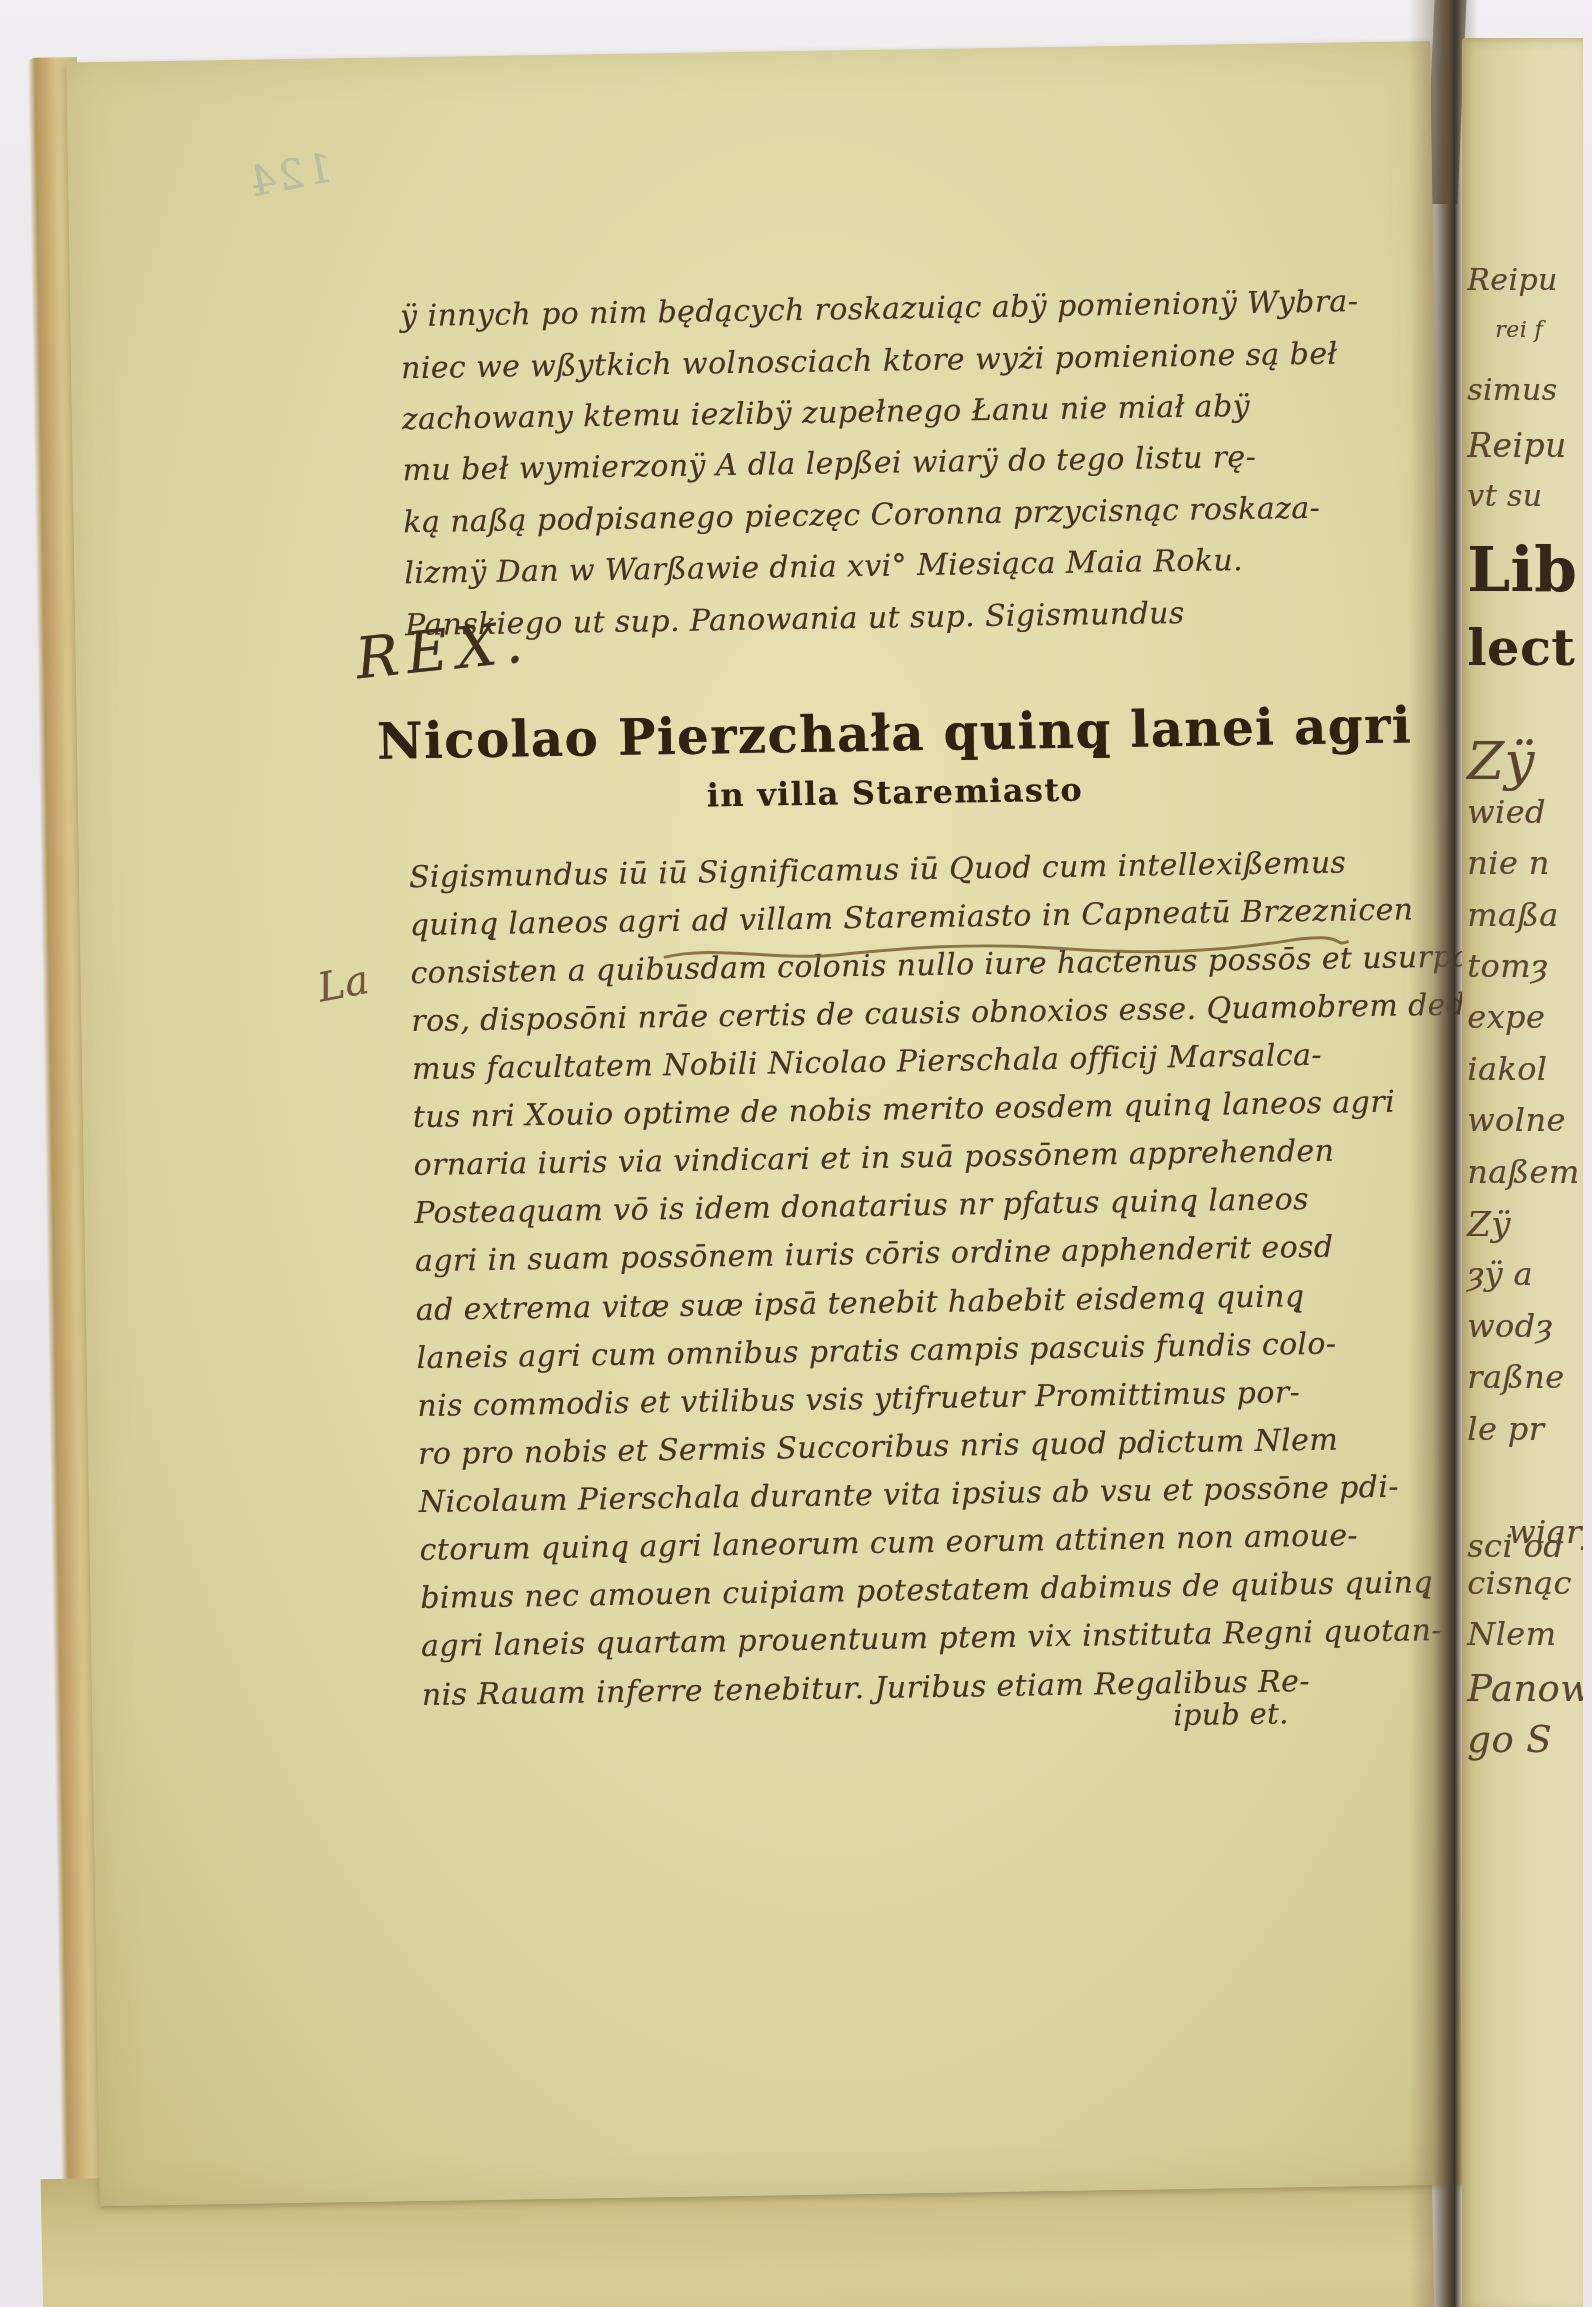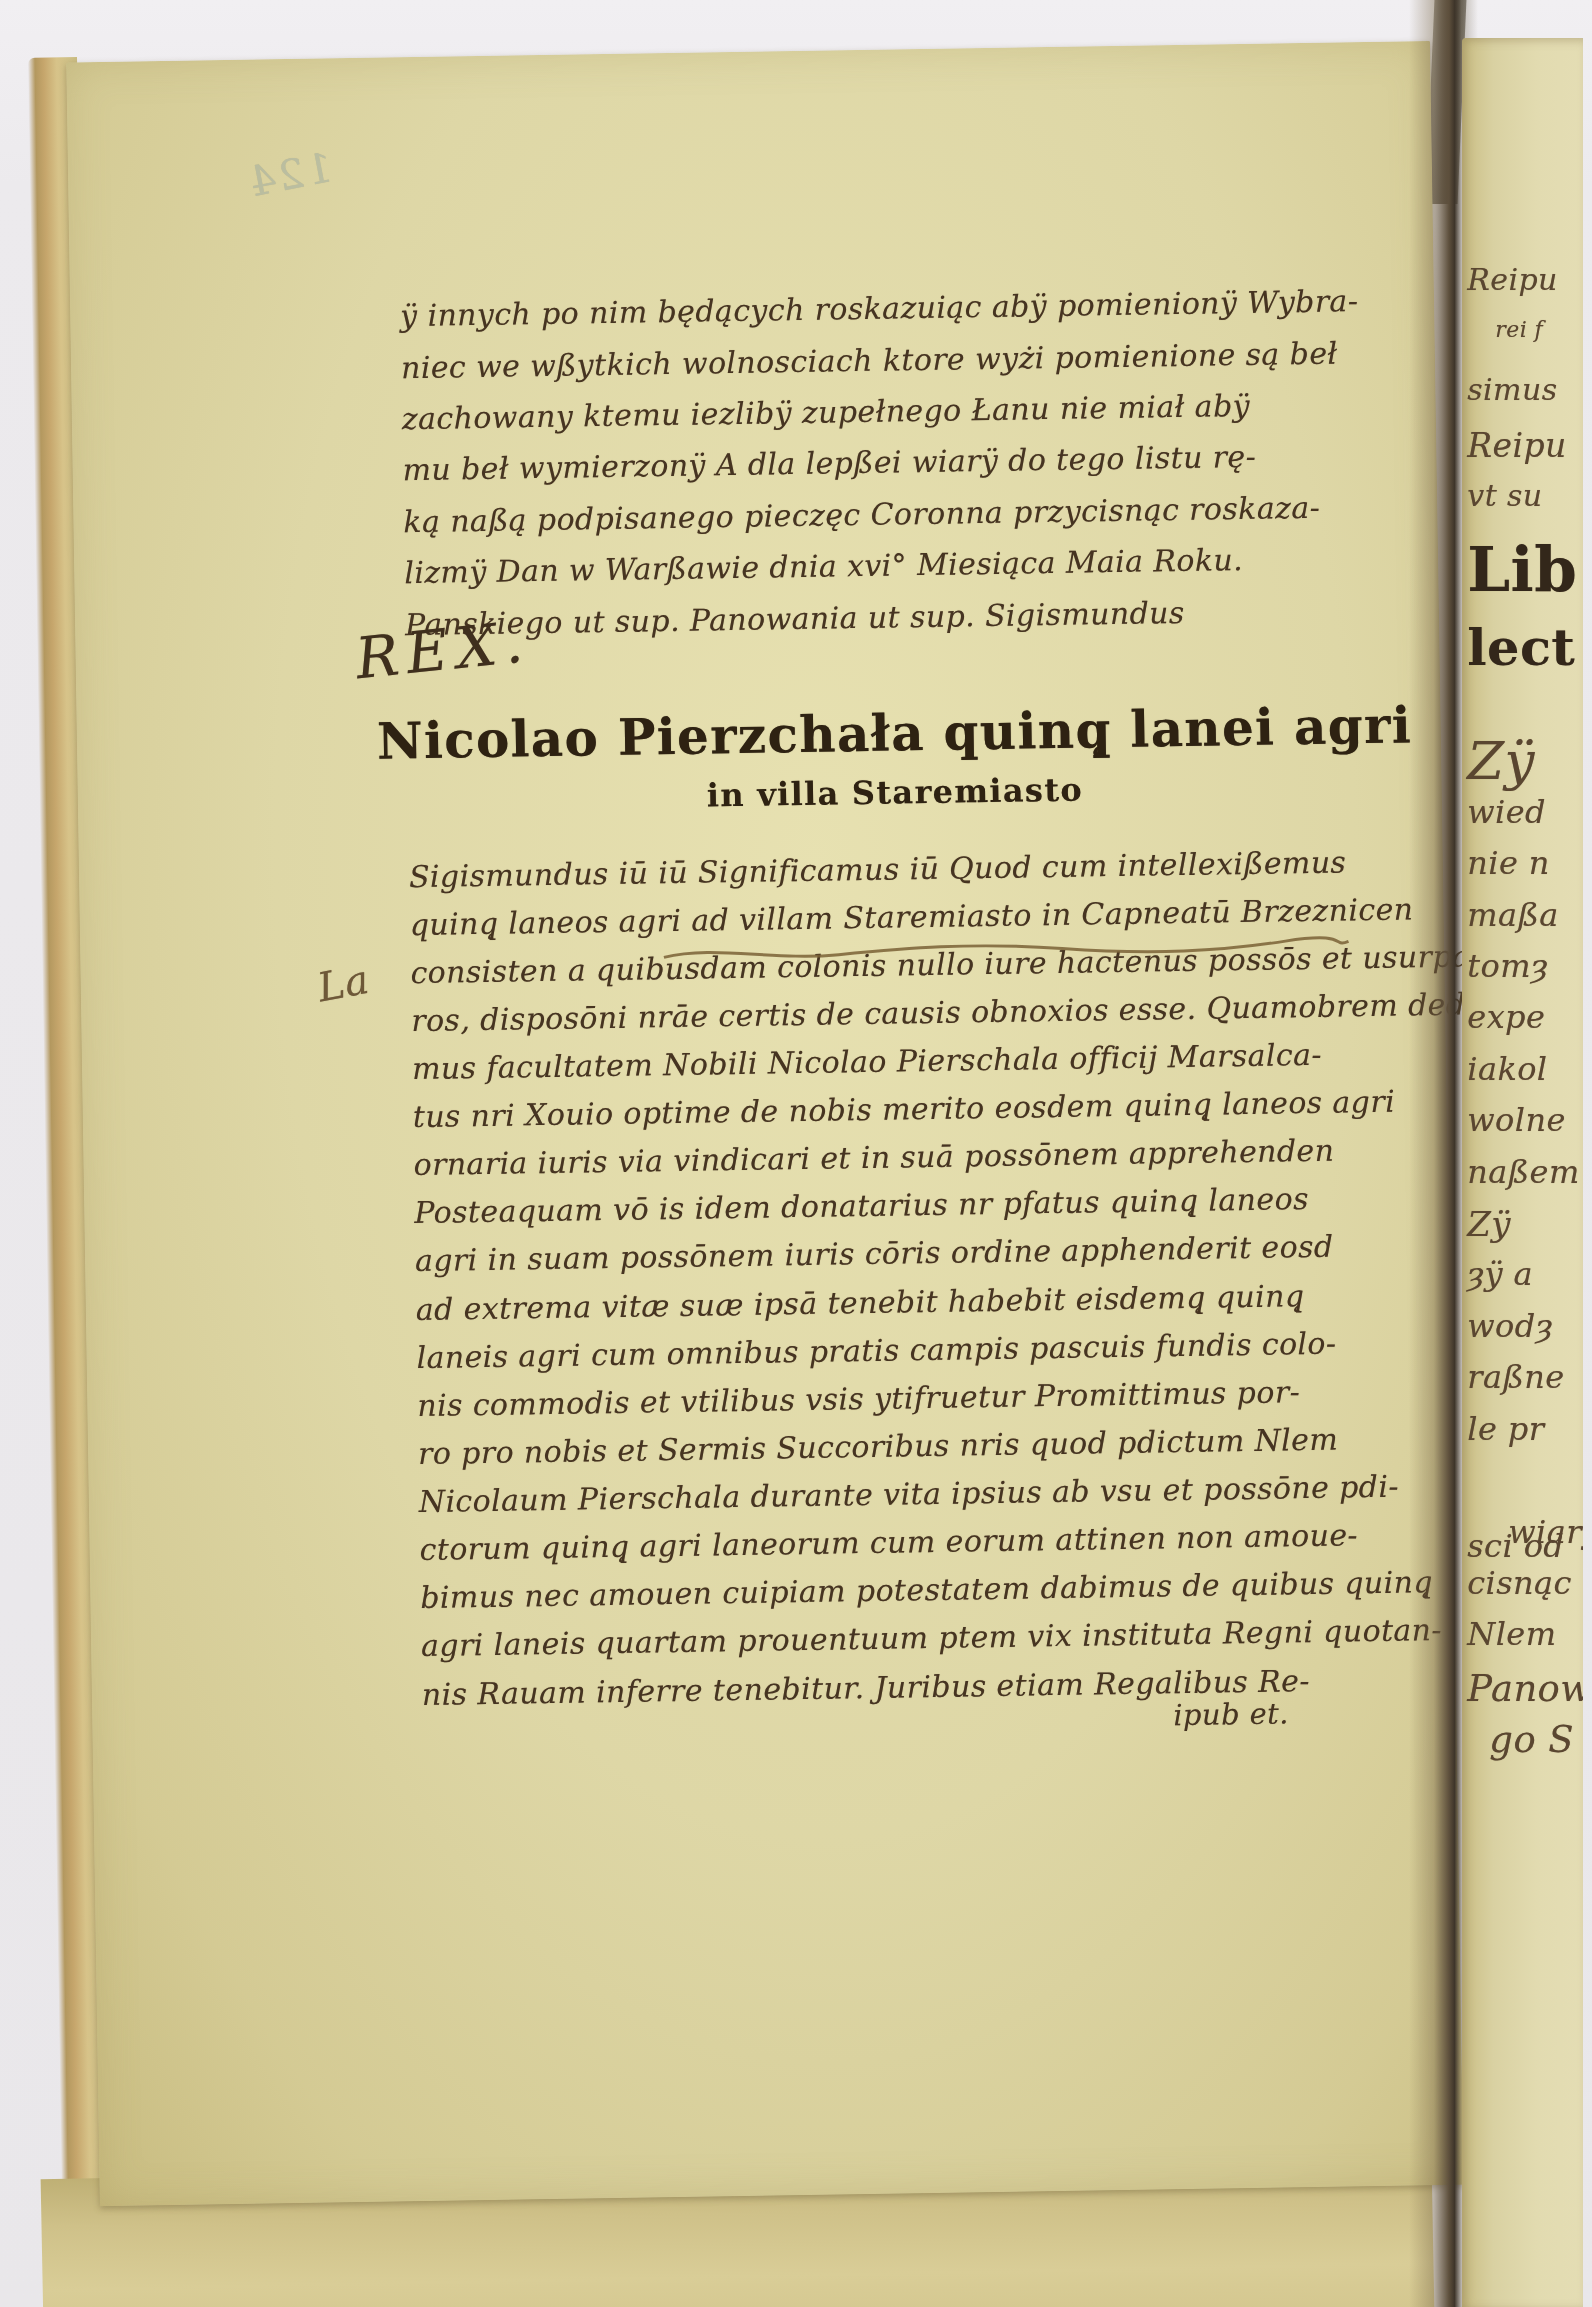--- a/index.html
+++ b/index.html
@@ -148,18 +148,18 @@
         <div class="hand rp-frag" style="left: 5.3px; top: 1166px; font-size: 34px;">Zÿ</div>
         <div class="hand rp-frag" style="left: 5.3px; top: 1217px; font-size: 32px;">ȝÿ a</div>
         <div class="hand rp-frag" style="left: 5.3px; top: 1269px; font-size: 32px; text-align: right;">wodȝ</div>
         <div class="hand rp-frag" style="left: 5.3px; top: 1320px; font-size: 32px;">raßne</div>
         <div class="hand rp-frag" style="left: 5.3px; top: 1372px; font-size: 32px;">le pr</div>
         <div class="hand rp-frag" style="left: 5.3px; top: 1489px; font-size: 32px;">sci od</div>
         <div class="hand rp-frag" style="left: 5.3px; top: 1475px; font-size: 32px; margin-left: 41px;">wiarÿ</div>
         <div class="hand rp-frag" style="left: 5.3px; top: 1526px; font-size: 32px;">cisnąc</div>
         <div class="hand rp-frag" style="left: 5.3px; top: 1577px; font-size: 32px;">Nlem</div>
         <div class="hand rp-frag" style="left: 5.3px; top: 1629px; font-size: 37px;">Panow</div>
-        <div class="hand rp-frag" style="left: 5.3px; top: 1680px; font-size: 37px; margin-left: 22px;">go S</div>
+        <div class="hand rp-frag" style="left: 5.3px; top: 1680px; font-size: 37px;">go S</div>
       </div>
   </div>
 
 </div>
 
 
 </body></html>

